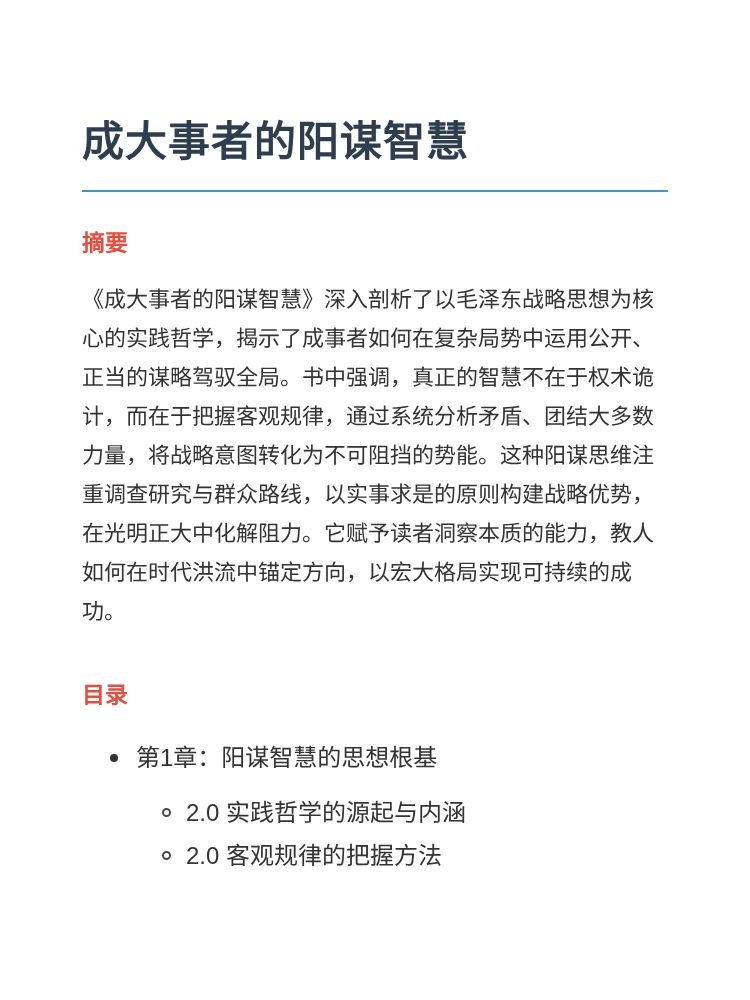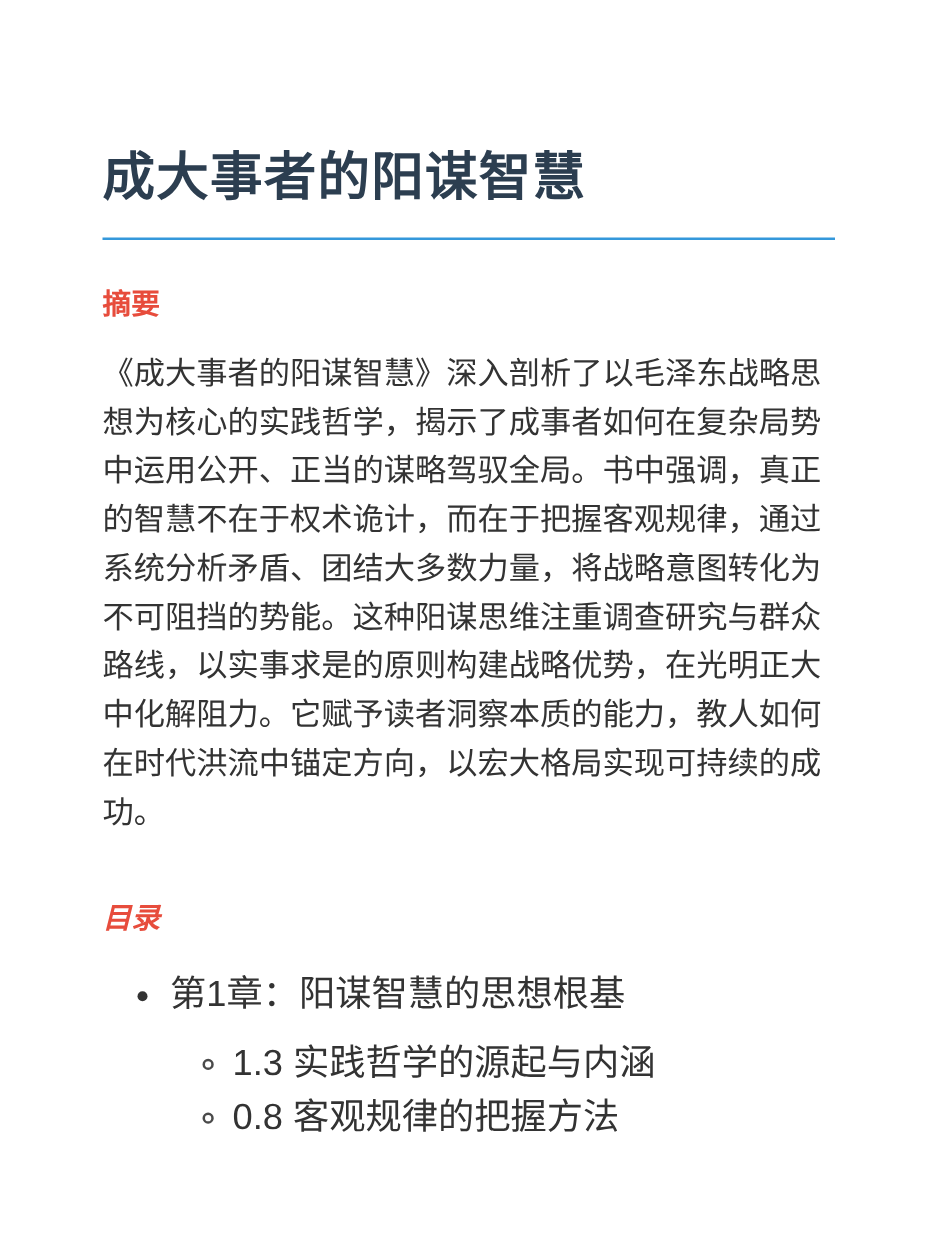--- a/index.html
+++ b/index.html
@@ -43,33 +43,33 @@
   }
   .section-heading {
     font-size: 23px;
     line-height: 1.25;
     font-weight: 700;
     color: var(--heading_accent, #e74c3c);
   }
   .abstract-heading { margin-top: 37px; }
   .abstract-body {
     margin-top: 23px;
-    font-size: 25px;
+    font-size: 22px;
     line-height: 39px;
     color: var(--body_text, #333333);
     text-align: left;
     word-break: break-all;
   }
-  .toc-heading { margin-top: 50px; font-style: italic; }
+  .toc-heading { margin-top: 50px; }
   .toc-list { margin-top: 32px; }
   .toc-item {
     display: flex;
     align-items: center;
     color: var(--body_text, #333333);
-    font-size: 29px;
+    font-size: 24px;
     line-height: 31px;
   }
   .toc-chapter {
     margin-left: 28px;
     margin-bottom: 24px;
   }
   .toc-sub {
     margin-left: 80px;
     margin-bottom: 12px;
   }
@@ -109,24 +109,24 @@
 
     <div class="toc-list">
 
       <div class="toc-item toc-chapter">
         <span class="bullet-disc"></span>
         <span>第1章：阳谋智慧的思想根基</span>
       </div>
 
       <div class="toc-item toc-sub">
         <span class="bullet-circle"></span>
-        <span>1.3 实践哲学的源起与内涵</span>
+        <span>2.0 实践哲学的源起与内涵</span>
       </div>
 
       <div class="toc-item toc-sub">
         <span class="bullet-circle"></span>
-        <span>0.8 客观规律的把握方法</span>
+        <span>2.0 客观规律的把握方法</span>
       </div>
 
     </div>
   </div>
 
 </div>
 
 </body></html>

